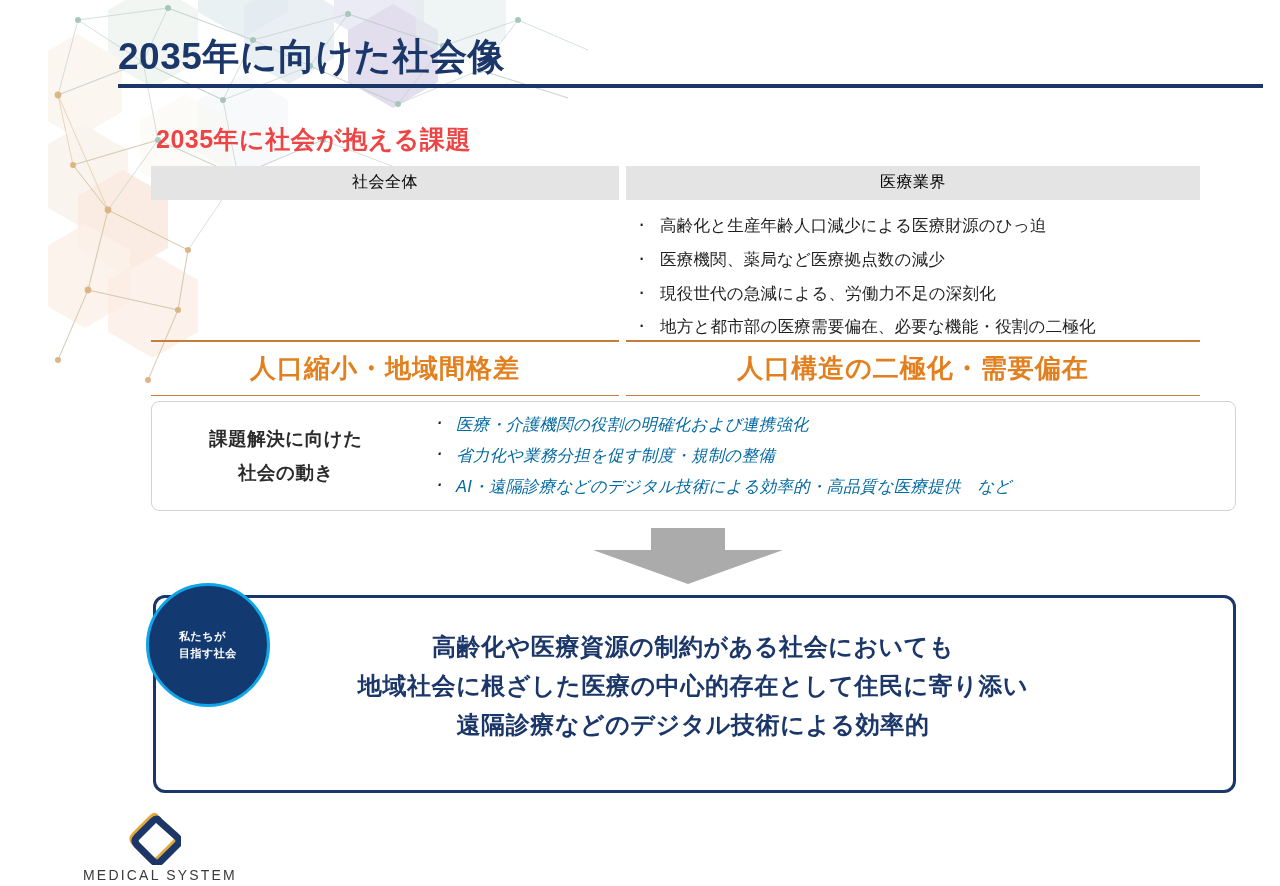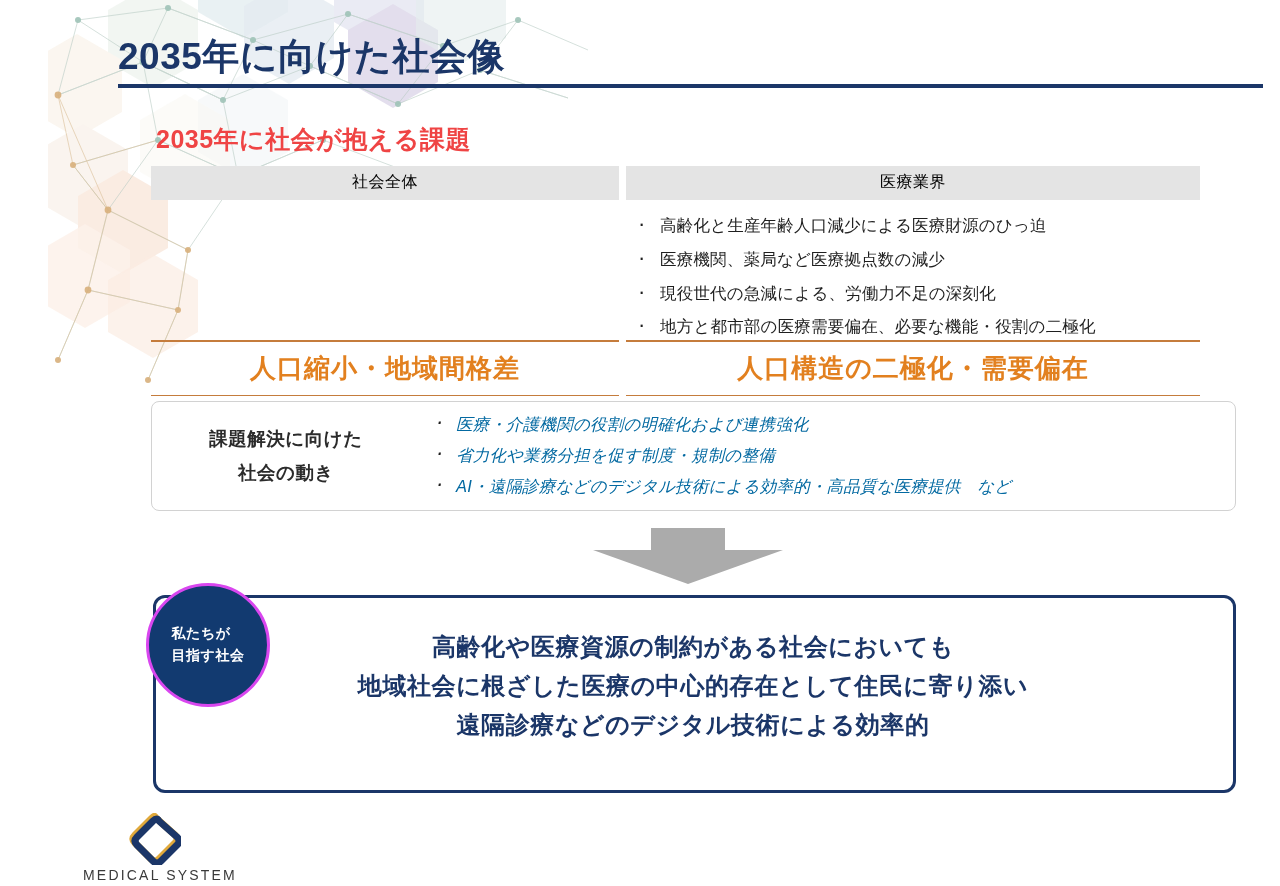--- a/index.html
+++ b/index.html
@@ -207,28 +207,28 @@
     letter-spacing: 0.6px;
   }
   #vision-badge {
     position: absolute;
     left: 98px;
     top: 583px;
     width: 124px;
     height: 124px;
     border-radius: 50%;
     background: #123a70;
-    border: 3px solid #d946ef;
+    border: 3px solid #0ea5e9;
     box-sizing: border-box;
     display: flex;
     flex-direction: column;
     align-items: center;
     justify-content: center;
     color: #ffffff;
-    font-size: 14px;
+    font-size: 11px;
     font-weight: bold;
     line-height: 1.55;
     letter-spacing: 0.5px;
   }
 
   
   #logo-block {
     position: absolute;
     left: 23px;
     top: 813px;

